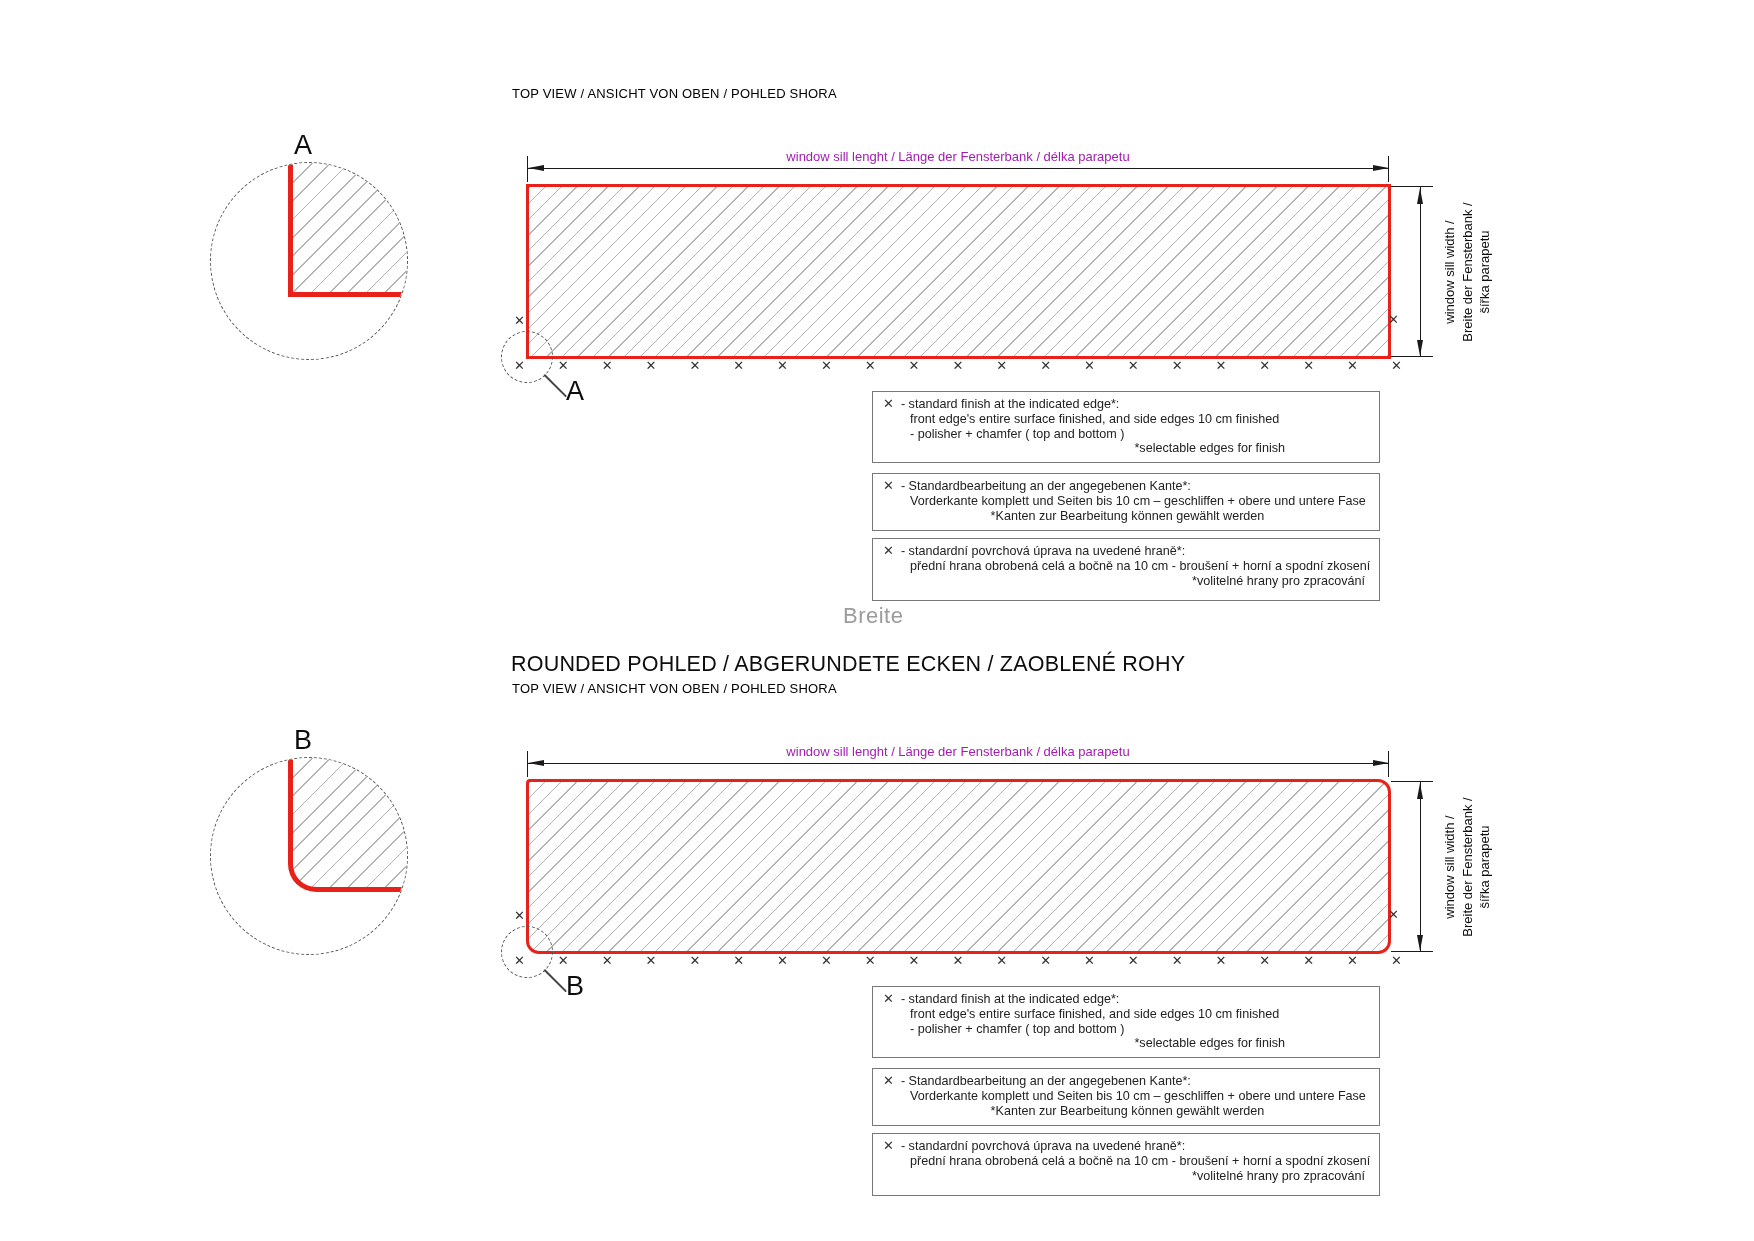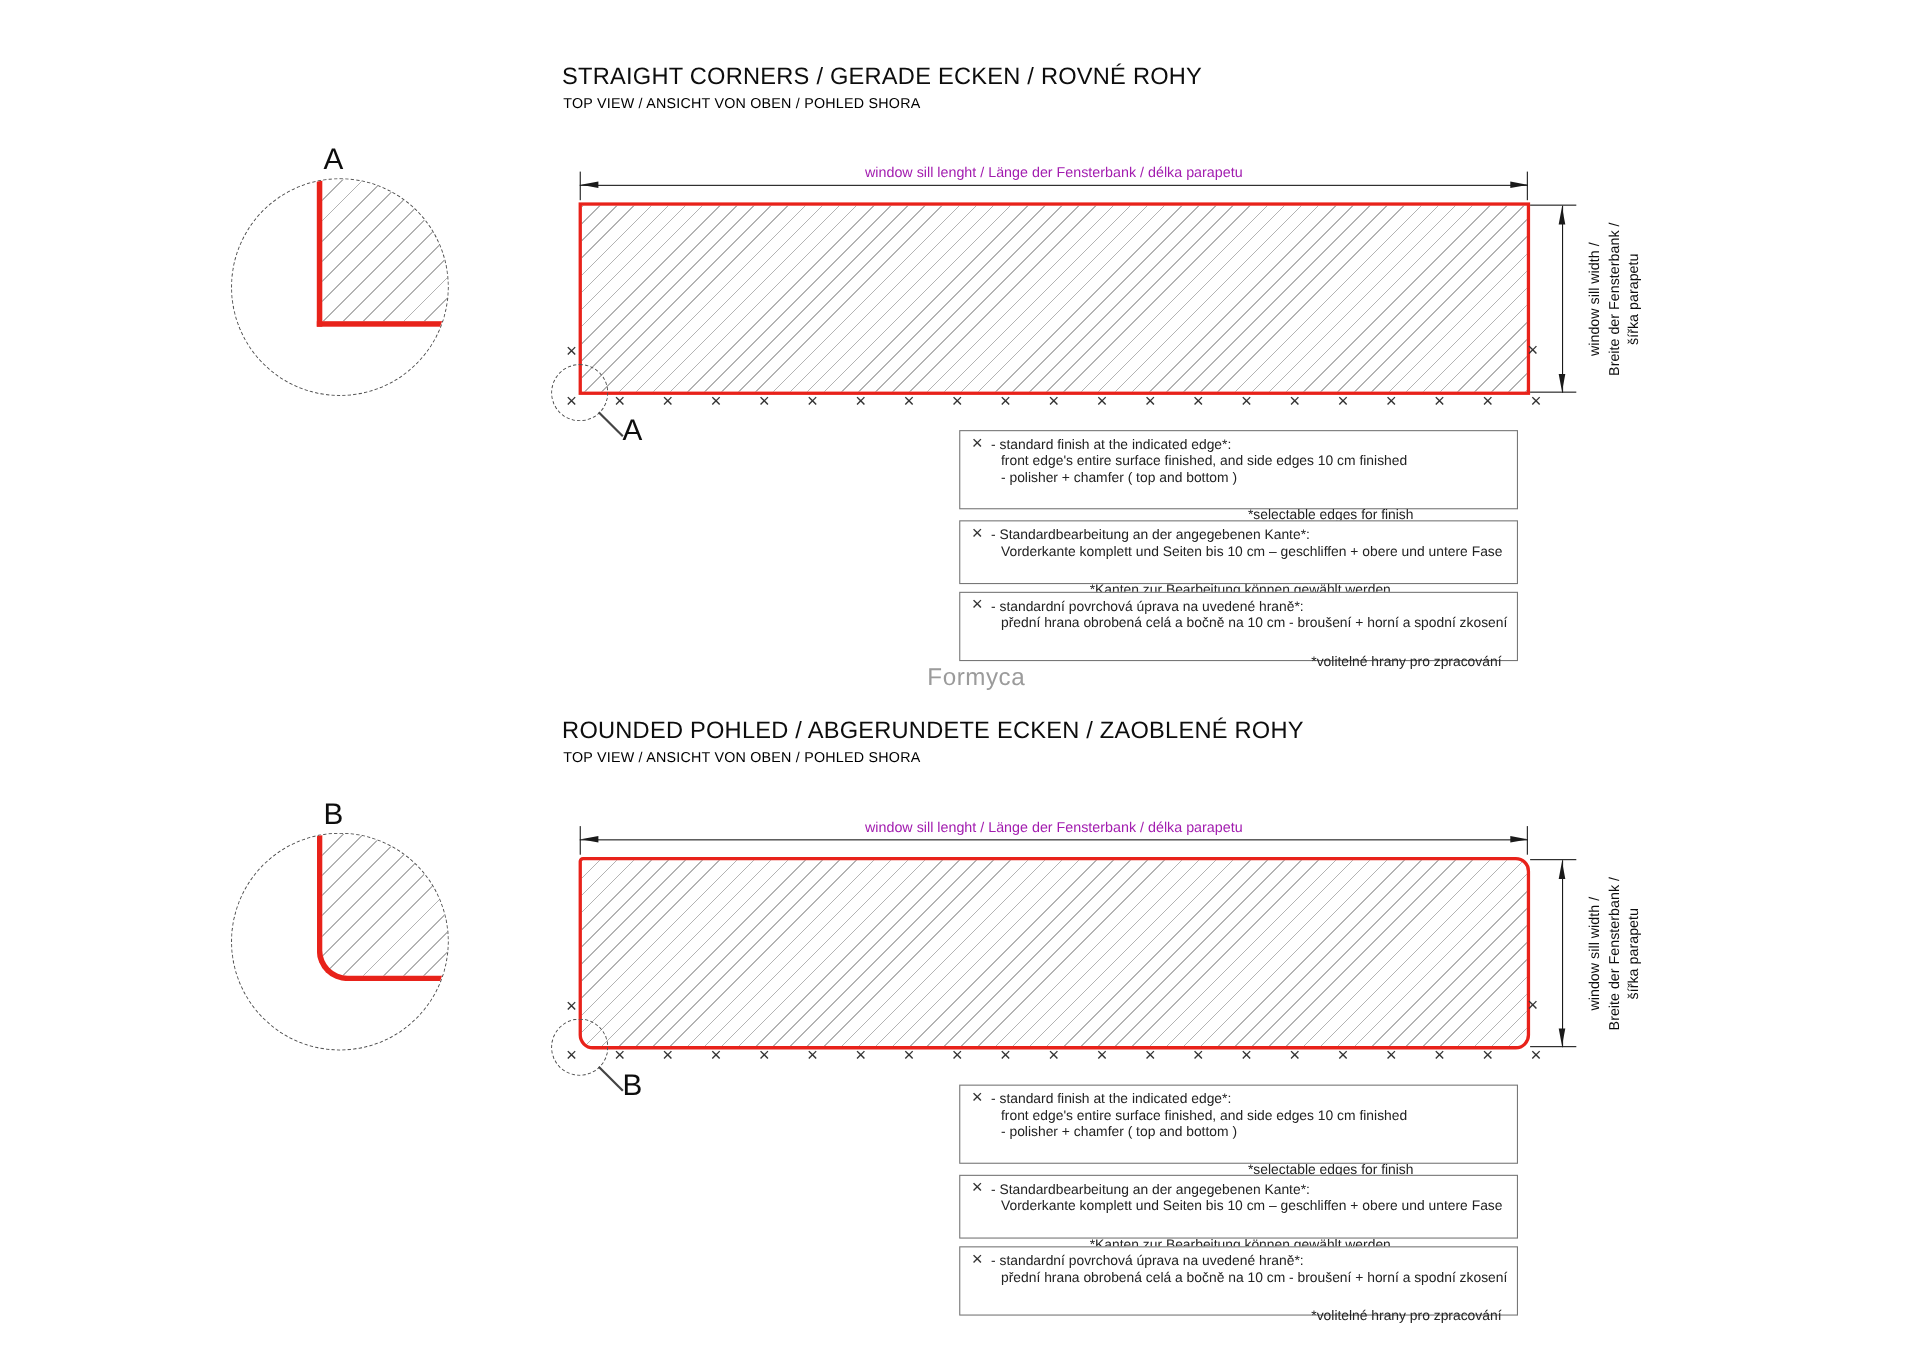--- a/index.html
+++ b/index.html
@@ -79,32 +79,31 @@
   .legend{
     position:absolute;left:872px;width:508px;box-sizing:border-box;border:1.4px solid #777;
     padding:5px 6px 4px 10px;font-size:12.6px;line-height:14.8px;color:#222;background:#fff;
   }
   .lb1{top:391px;height:72px;}
   .lb2{top:473px;height:58px;}
   .lb3{top:538px;height:63px;}
   .legend .first{display:flex;gap:7px;align-items:flex-start;}
   .legend .xsym{font-size:13px;flex:0 0 auto;}
   .legend .cont{padding-left:27px;}
-  .legend .note{text-align:right;margin-top:20px;}
+  .legend .note{text-align:right;}
   .lb1 .note{padding-right:88px;}
   .lb2 .note{padding-right:1px;text-align:center;}
   .lb3 .note{padding-right:8px;}
 
   .watermark{position:absolute;left:843px;top:603px;font-size:22px;letter-spacing:.5px;color:var(--wm);}
 </style>
 </head>
 <body>
 
 <div class="section s1">
-  <div class="title">STRAIGHT CORNERS / GERADE ECKEN / ROVNÉ ROHY</div>
   <div class="subtitle">TOP VIEW / ANSICHT VON OBEN / POHLED SHORA</div>
 
   <div class="detail-label">A</div>
   <div class="detail-circle">
     <div class="detail-quad"></div>
   </div>
 
   <div class="dim-h-label">window sill lenght / Länge der Fensterbank / délka parapetu</div>
   <div class="dim-h-line"></div>
   <div class="tick tick-v1"></div>
@@ -174,21 +173,21 @@
   </div>
   <div class="legend lb3">
     <div class="first">
       <span class="xsym">✕</span>
       <span>- standardní povrchová úprava na uvedené hraně*:</span>
     </div>
     <div class="cont">přední hrana obrobená celá a bočně na 10 cm - broušení + horní a spodní zkosení</div>
     <div class="note">*volitelné hrany pro zpracování</div>
   </div>
 
-  <div class="watermark">Formyca</div>
+  <div class="watermark">Breite</div>
 </div>
 
 <div class="section s2">
   <div class="title">ROUNDED POHLED / ABGERUNDETE ECKEN / ZAOBLENÉ ROHY</div>
   <div class="subtitle">TOP VIEW / ANSICHT VON OBEN / POHLED SHORA</div>
 
   <div class="detail-label">B</div>
   <div class="detail-circle">
     <div class="detail-quad"></div>
   </div>

